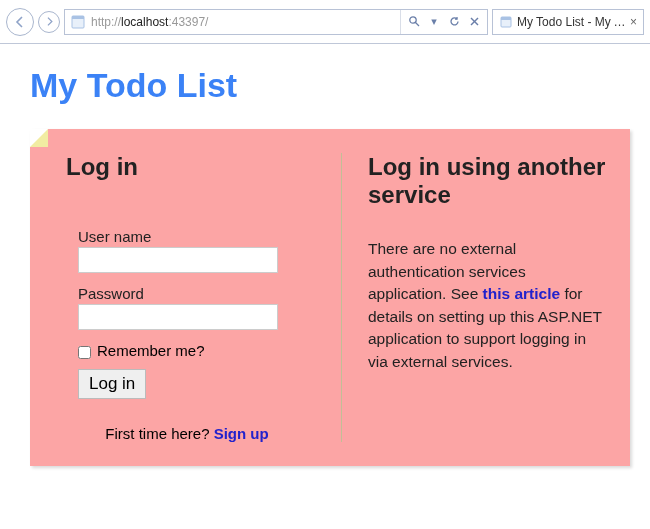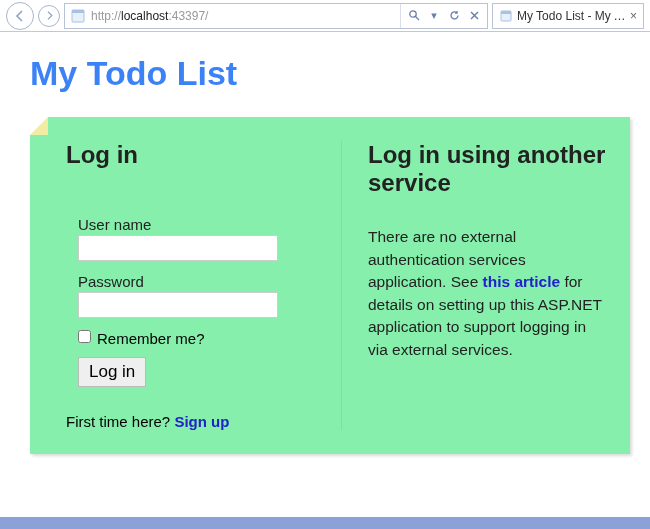--- a/index.html
+++ b/index.html
@@ -7,21 +7,21 @@
       font-family: "Segoe UI", Tahoma, sans-serif;
       background: #8ba1d8;
       width: 650px;
       height: 529px;
       overflow: hidden;
     }
     
     .browser-chrome {
       background: #fff;
       border-bottom: 1px solid #bfc7d8;
-      height: 32px;
+      height: 44px;
       display: flex;
       align-items: center;
       padding: 4px 6px;
       gap: 4px;
     }
     .nav-btn {
       width: 28px; height: 28px;
       border: 1px solid #a9b6ce;
       border-radius: 50%;
       background: #fff;
@@ -84,21 +84,21 @@
       height: calc(529px - 44px);
       padding: 22px 8px 8px 30px;
     }
     h1.page-title {
       font-size: 34px;
       font-weight: 700;
       color: #3b82f6;
       margin-bottom: 24px;
     }
     .card {
-      background: #86efac;
+      background: #fca5a5;
       position: relative;
       padding: 24px 24px 24px 36px;
       box-shadow: 2px 2px 3px rgba(0,0,0,0.15);
       display: flex;
       gap: 0;
       width: 600px;
     }
     .card::before {
       content: "";
       position: absolute;
@@ -133,21 +133,21 @@
     .text-input {
       width: 200px;
       height: 26px;
       border: 1px solid #ccc;
       background:#fff;
       padding: 2px 4px;
       font-size: 14px;
       margin-bottom: 12px;
     }
     .remember-row {
-      display:flex; align-items:flex-start; gap:6px;
+      display:flex; align-items:flex-end; gap:6px;
       margin-bottom: 10px;
       font-size:15px;
     }
     .login-btn {
       background: #efefef;
       border: 1px solid #bbb;
       padding: 4px 10px;
       font-size: 17px;
       font-family: inherit;
       cursor: pointer;
@@ -159,20 +159,21 @@
       margin-top: 30px;
     }
     .link {
       color: #2222cc;
       font-weight: 700;
       cursor: pointer;
     }
     .signup-row {
       margin-top: 26px;
       font-size: 15px;
+      text-align: center;
     }
     .form-area { padding-left: 12px; margin-top: 47px; }
   </style>
 </head>
 <body>
 
 <div class="browser-chrome">
   <div class="nav-btn">
     <svg width="14" height="14" viewBox="0 0 14 14">
         <path d="M9 2 L4 7 L9 12" stroke="#8fa3c8" stroke-width="1.6" fill="none"></path>

